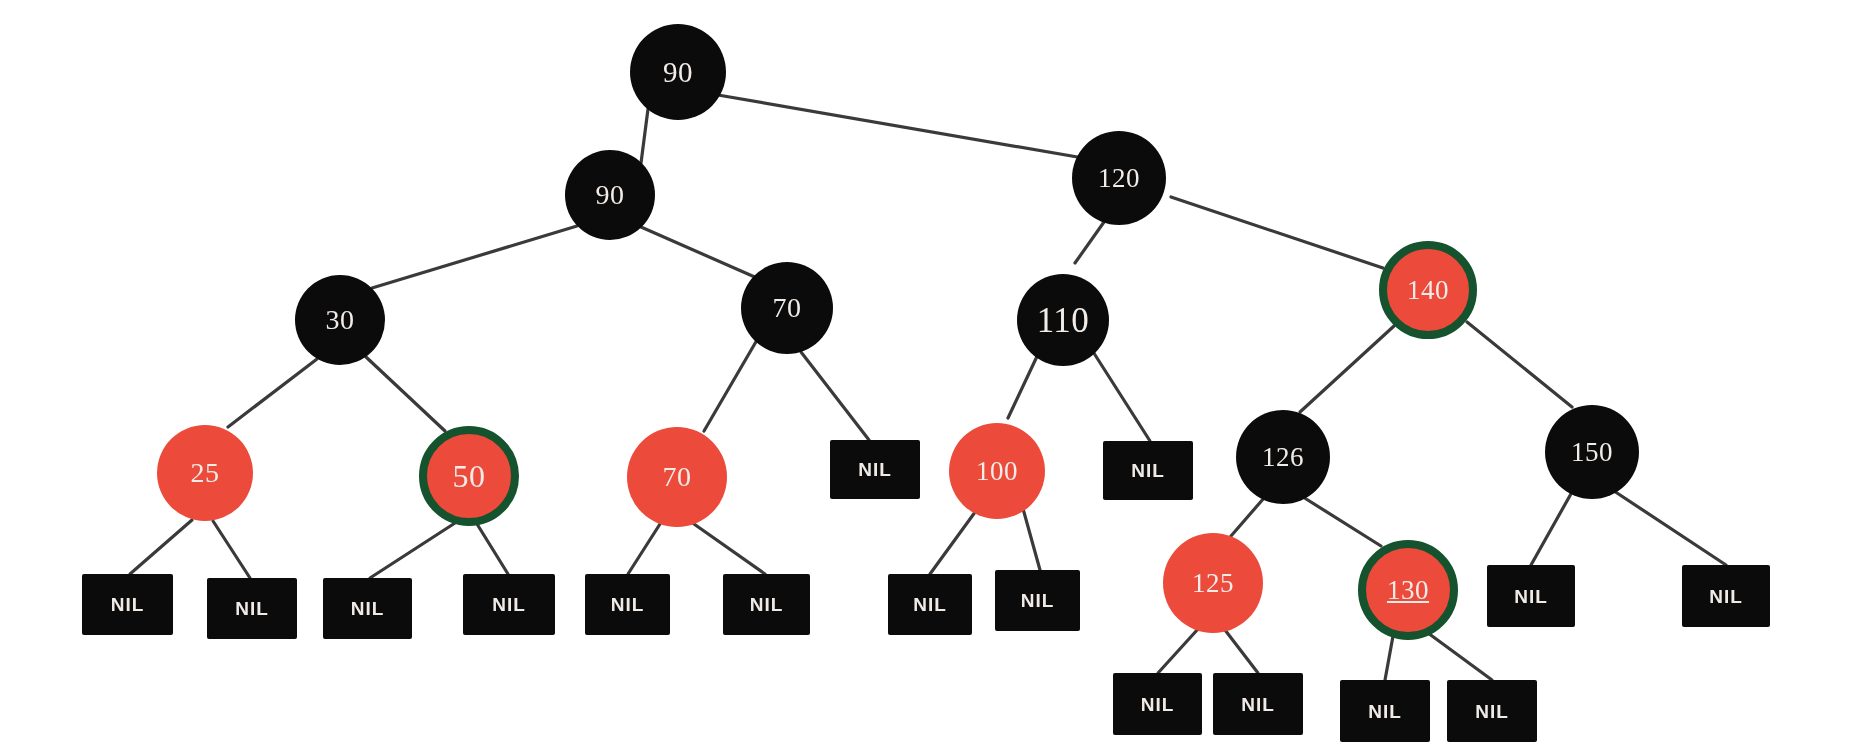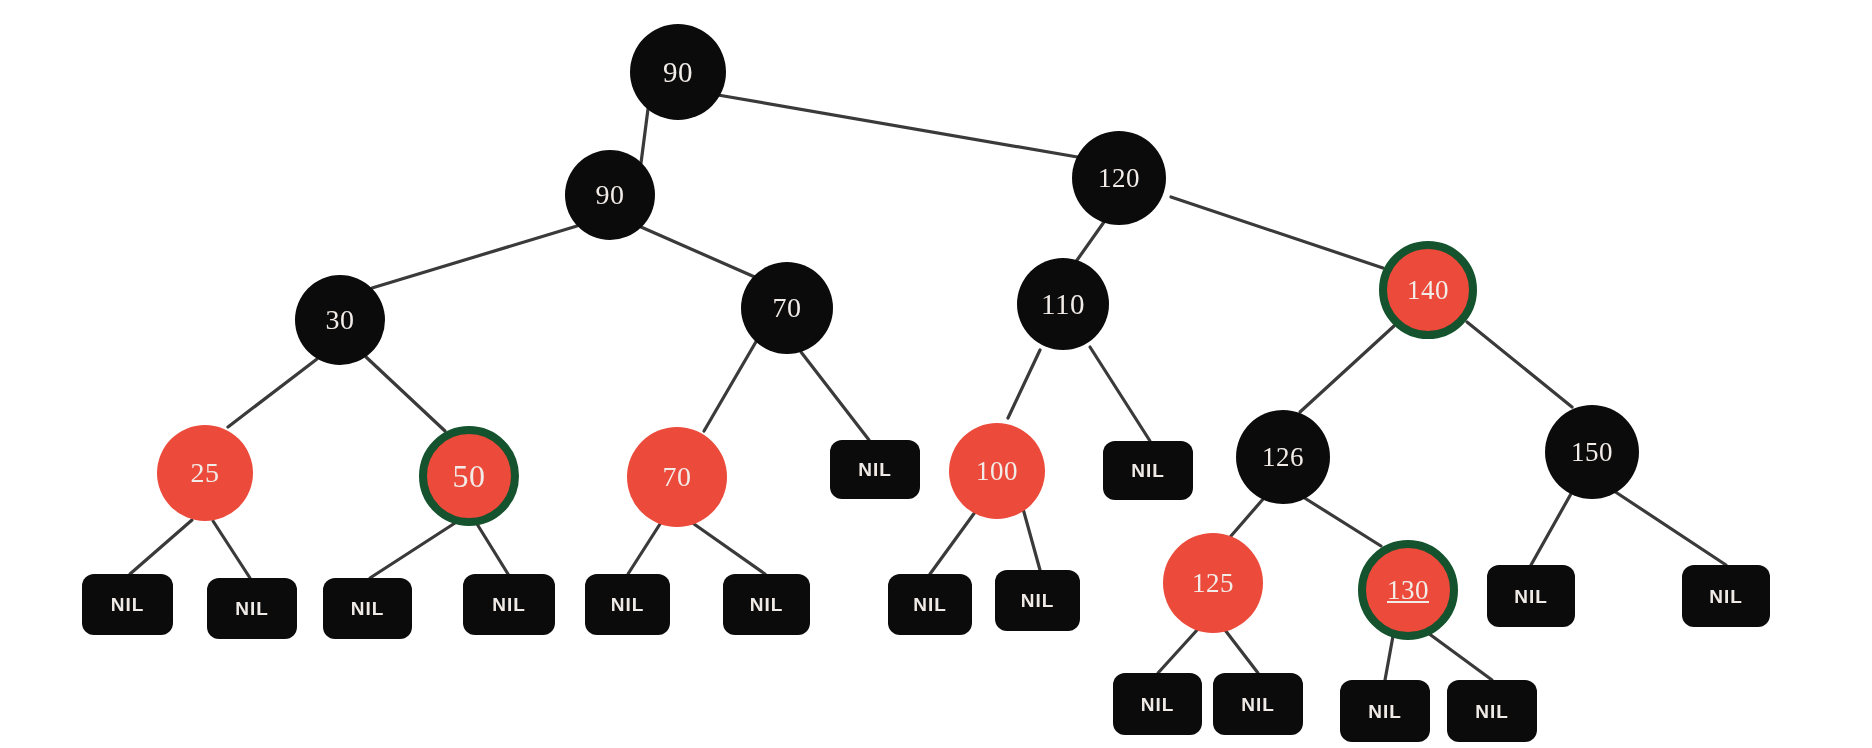--- a/index.html
+++ b/index.html
@@ -45,21 +45,21 @@
   }
   .node.red {
     background: #ec4a3b;
     border: 8px solid #14532d;
   }
   .node.red.noborder {
     border: none;
   }
   .node.nil {
     background: #0b0b0b;
-    border-radius: 12px;
+    border-radius: 2px;
     font-size: 19px;
     font-family: "Liberation Sans", "DejaVu Sans", sans-serif;
     font-weight: 600;
     color: #efeae6;
     letter-spacing: 1px;
   }
   .node .label {
     pointer-events: none;
   }
 </style>
@@ -108,21 +108,21 @@
       </div>
       <div class="node circle black" style="left: 1072px; top: 131px; width: 94px; height: 94px; font-size: 27px;">
         <span class="label">120</span>
       </div>
       <div class="node circle black" style="left: 295px; top: 275px; width: 90px; height: 90px; font-size: 28px;">
         <span class="label">30</span>
       </div>
       <div class="node circle black" style="left: 741px; top: 262px; width: 92px; height: 92px; font-size: 28px;">
         <span class="label">70</span>
       </div>
-      <div class="node circle black" style="left: 1017px; top: 258px; width: 92px; height: 92px; font-size: 29px;">
+      <div class="node circle black" style="left: 1017px; top: 274px; width: 92px; height: 92px; font-size: 35px;">
         <span class="label">110</span>
       </div>
       <div class="node circle red" style="left: 1379px; top: 241px; width: 98px; height: 98px; font-size: 27px;">
         <span class="label">140</span>
       </div>
       <div class="node circle red noborder" style="left: 157px; top: 425px; width: 96px; height: 96px; font-size: 28px; text-align: center;">
         <span class="label">25</span>
       </div>
       <div class="node circle red" style="left: 419px; top: 426px; width: 100px; height: 100px; font-size: 32px;">
         <span class="label">50</span>

